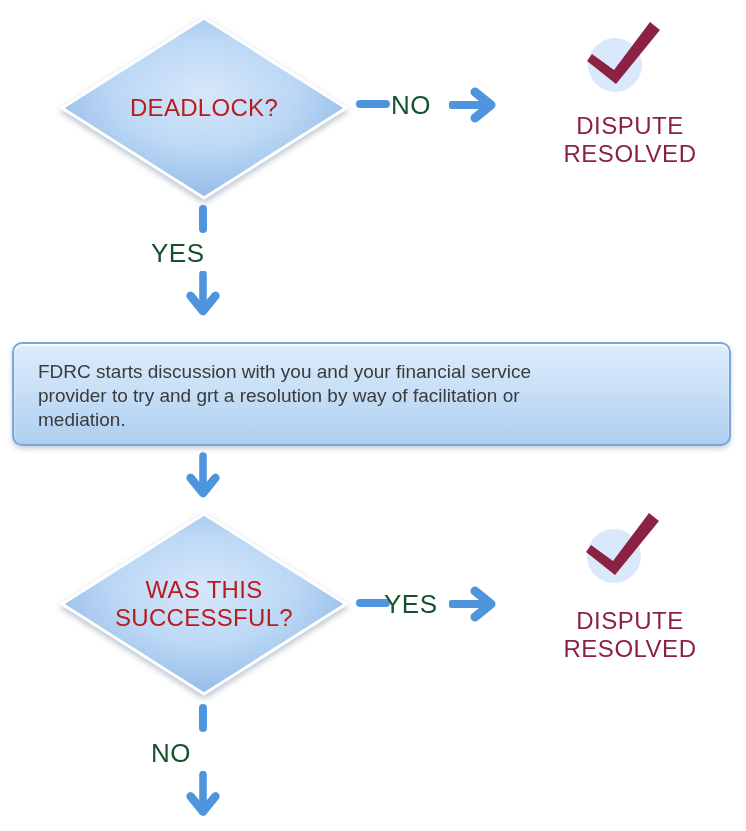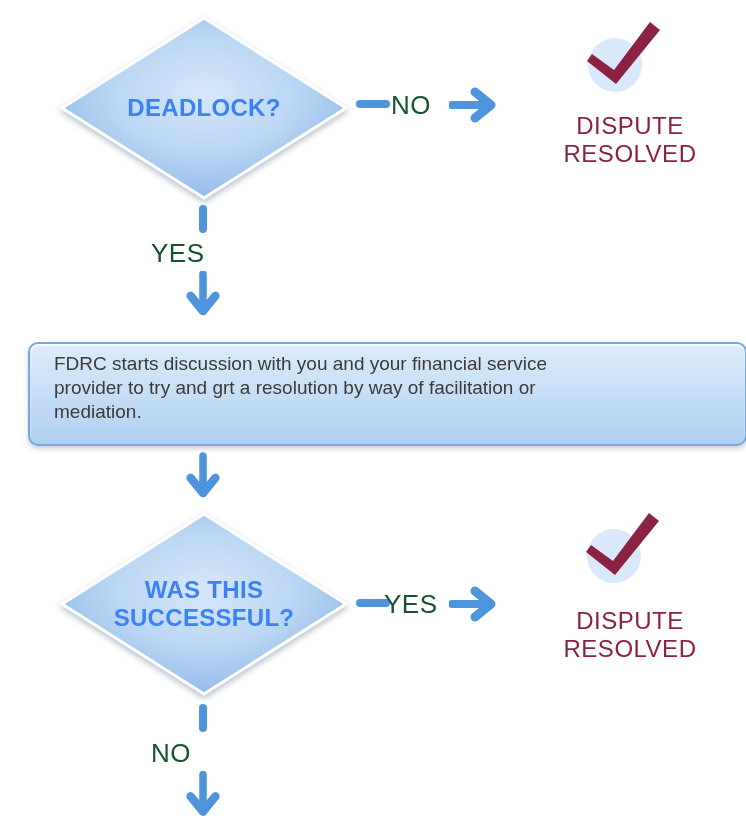--- a/index.html
+++ b/index.html
@@ -6,33 +6,32 @@
   #stage{
     position:relative;width:746px;height:831px;background:#ffffff;
     font-family:"Liberation Sans","DejaVu Sans",sans-serif;overflow:hidden;
   }
   .abs{position:absolute;}
 
   
   .diamond-svg{filter:drop-shadow(0 3px 3px rgba(96,118,140,.45));}
   .diamond-label{
     display:flex;align-items:center;justify-content:center;text-align:center;
-    font-weight:700;font-size:24px;line-height:28px;color:#3b82f6;
+    font-weight:400;font-size:24px;line-height:28px;color:#b91c1c;
     white-space:pre-line;letter-spacing:.3px;
   }
 
   
   .process-box{
     box-sizing:border-box;width:719px;height:104px;
     border:2px solid #7aa7d9;border-radius:10px;
     background:linear-gradient(180deg,#dcecfb 0%,#c6def6 50%,#aecfef 100%);
     box-shadow:0 3px 5px rgba(125,145,165,.4), inset 0 2px 2px rgba(255,255,255,.85);
-    padding:8px 24px;color:#3b3b3b;font-size:19px;line-height:24px;
+    padding:16px 24px;color:#3b3b3b;font-size:19px;line-height:24px;
     white-space:pre-line;
-    margin-left:16px;
   }
 
   
   .dash-h{width:34px;height:8px;border-radius:4px;background:#4f95dd;}
   .dash-v{width:8px;height:28px;border-radius:4px;background:#4f95dd;}
   .edge-label{
     font-weight:400;font-size:26px;color:#14532d;text-align:left;letter-spacing:.5px;
   }
   .arrow-stroke{stroke:#4f95dd;stroke-linecap:round;stroke-linejoin:round;fill:none;}
 

